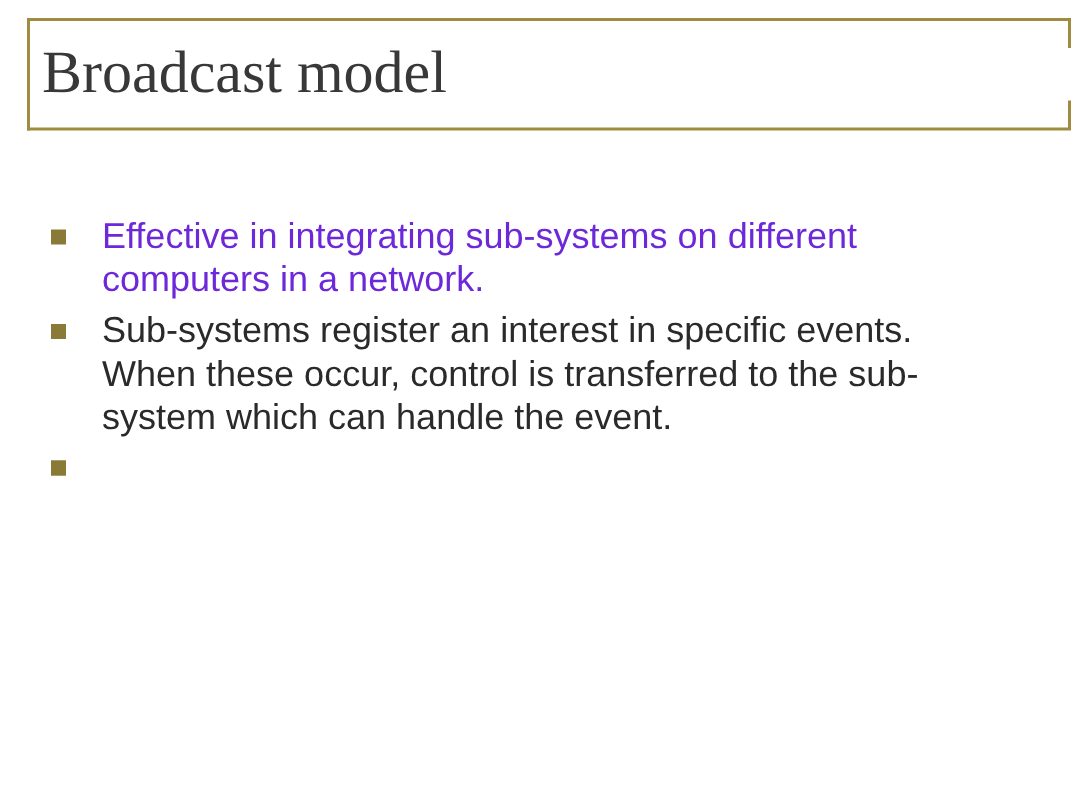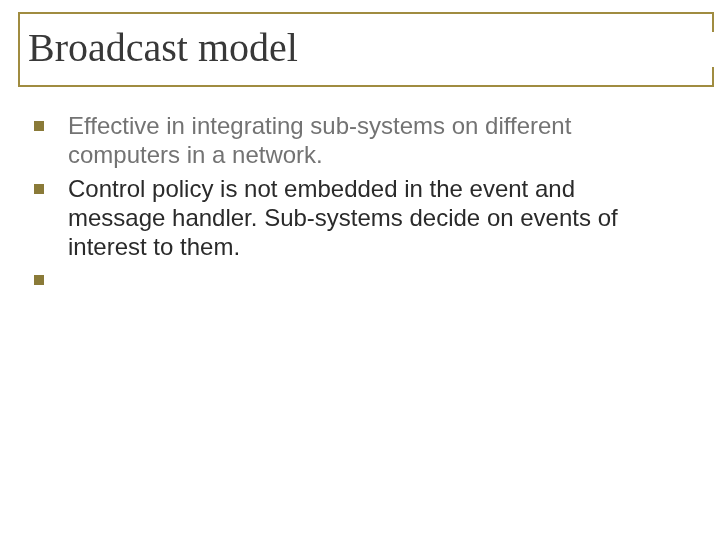--- a/index.html
+++ b/index.html
@@ -15,21 +15,21 @@
     width: 720px;
     height: 540px;
     padding: 12px 18px 18px 18px;
     position: relative;
   }
   .title-wrap {
     border-top: 2px solid #a08c40;
     border-left: 2px solid #a08c40;
     border-bottom: 2px solid #a08c40;
     padding: 10px 0 14px 8px;
-    margin-bottom: 24px;
+    margin-bottom: 56px;
     width: 694px;
     position: relative;
   }
   .title-wrap::after {
     content: "";
     position: absolute;
     right: -2px;
     top: -2px;
     height: 20px;
     width: 2px;
@@ -64,36 +64,39 @@
     margin-bottom: 4px;
   }
   .bullets li .sq {
     position: absolute;
     left: 0;
     top: 10px;
     width: 10px;
     height: 10px;
     background: #8a7a38;
   }
-  .link-ish { color: #737373; }
+  .link-ish { color: #6d28d9; }
 </style>
 </head>
 <body>
 
 <div class="slide">
   <div class="title-wrap">
     <h1 class="title">Broadcast model</h1>
   </div>
 
   <ul class="bullets">
     <li>
       <span class="sq"></span>
       <span class="link-ish">Effective in integrating sub-systems on different computers in a network.</span>
     </li>
     <li>
       <span class="sq"></span>
-      <span>Control policy is not embedded in the event and message handler. Sub-systems decide on events of interest to them.</span>
+      <span>Sub-systems register an interest in specific events. When these occur, control is transferred to the sub-system which can handle the event.</span>
+    </li>
+    <li>
+      <span class="sq"></span>
     </li>
     <li>
       <span class="sq"></span>
     </li>
   </ul>
 </div>
 
 </body></html>

